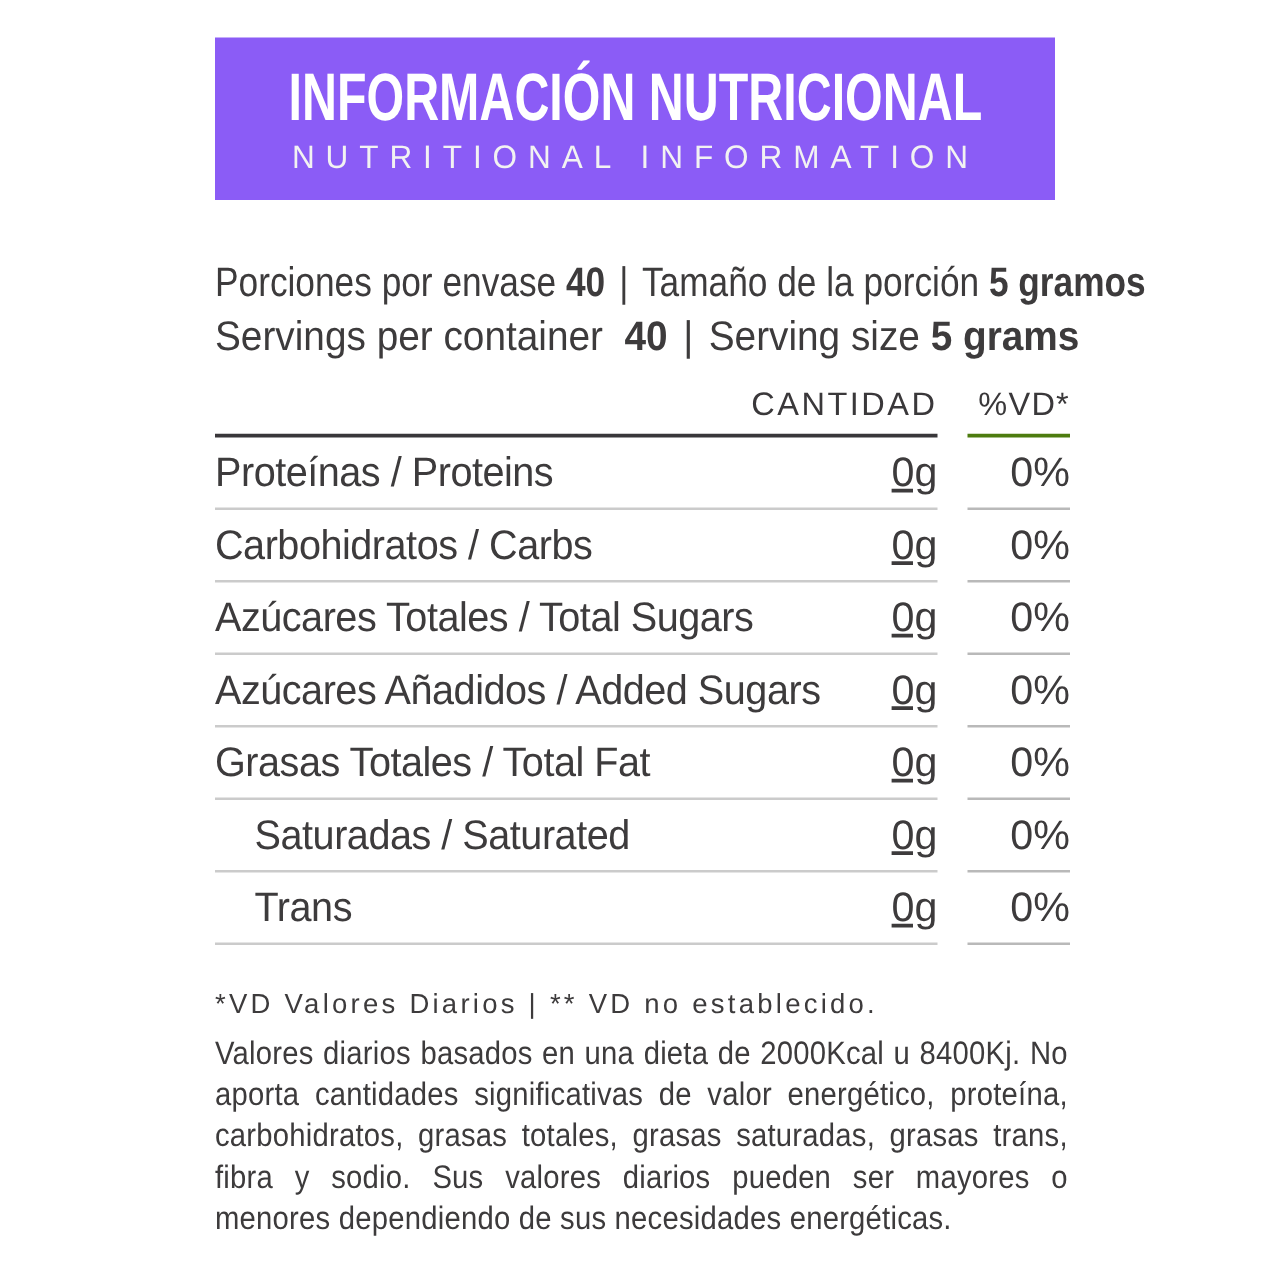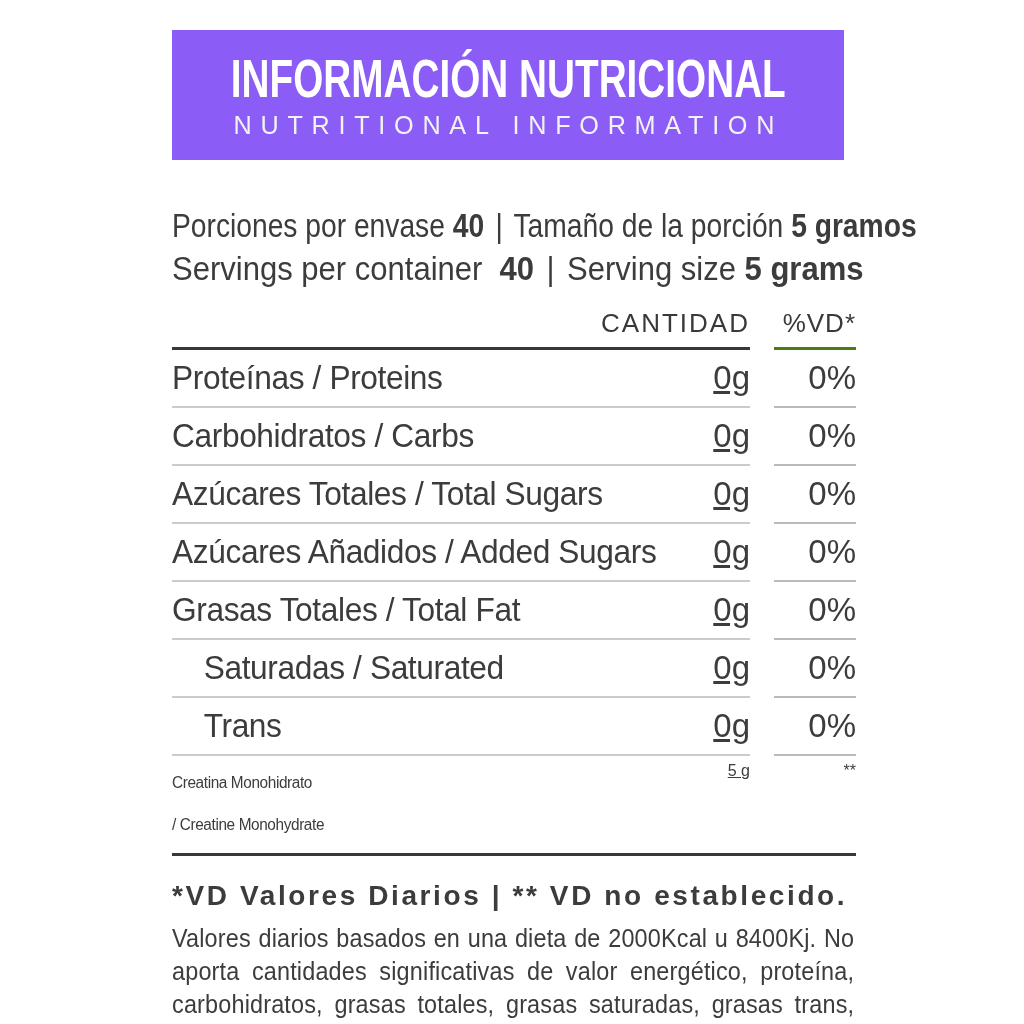--- a/index.html
+++ b/index.html
@@ -49,23 +49,22 @@
   .drow { height: 58px; font-size: 33px; }
   .rlabel { letter-spacing: -0.4px; transform: scaleX(0.96); transform-origin: 0 50%; white-space: nowrap; }
   .indent .rlabel { padding-left: 33px; }
   .ramount { white-space: nowrap; text-decoration: underline; }
   .last-row { height: 100px; align-items: flex-start; border-bottom: 3px solid #39373a; }
   .last-row .cell-main, .last-row .cell-dv { border-bottom: none; align-items: flex-start; padding-top: 6px; }
   .last-row .rlabel { white-space: normal; line-height: 42px; }
 
   
   .footnote {
-    margin-top: 24px; font-size: 28px; letter-spacing: 2.6px; color: #3d3b3c;
+    margin-top: 34px; font-size: 22px; letter-spacing: 2.6px; color: #3d3b3c;
     white-space: nowrap;
-    font-weight: bold;
   }
   .disclaimer {
     margin-top: 10px; width: 758px; transform: scaleX(0.9); transform-origin: 0 0;
     font-size: 26px; line-height: 33px; text-align: justify; color: #3d3b3c;
     letter-spacing: 0.2px;
   }
 </style>
 </head>
 <body>
 
@@ -149,28 +148,20 @@
 
     <div class="trow drow indent">
       <div class="cell-main">
         <span class="rlabel">Trans</span>
         <span class="ramount">0g</span>
       </div>
       <div class="colgap"></div>
       <div class="cell-dv">0%</div>
     </div>
 
-    <div class="trow last-row">
-      <div class="cell-main">
-        <span class="rlabel"><span>Creatina Monohidrato</span><br><span>/ Creatine Monohydrate</span></span>
-        <span class="ramount">5 g</span>
-      </div>
-      <div class="colgap"></div>
-      <div class="cell-dv">**</div>
-    </div>
 
   </section>
 
   <footer>
     <div class="footnote">*VD Valores Diarios | ** VD no establecido.</div>
     <div class="disclaimer">Valores diarios basados en una dieta de 2000Kcal u 8400Kj. No aporta cantidades significativas de valor energético, proteína, carbohidratos, grasas totales, grasas saturadas, grasas trans, fibra y sodio. Sus valores diarios pueden ser mayores o menores dependiendo de sus necesidades energéticas.</div>
   </footer>
 
 </div>
 

